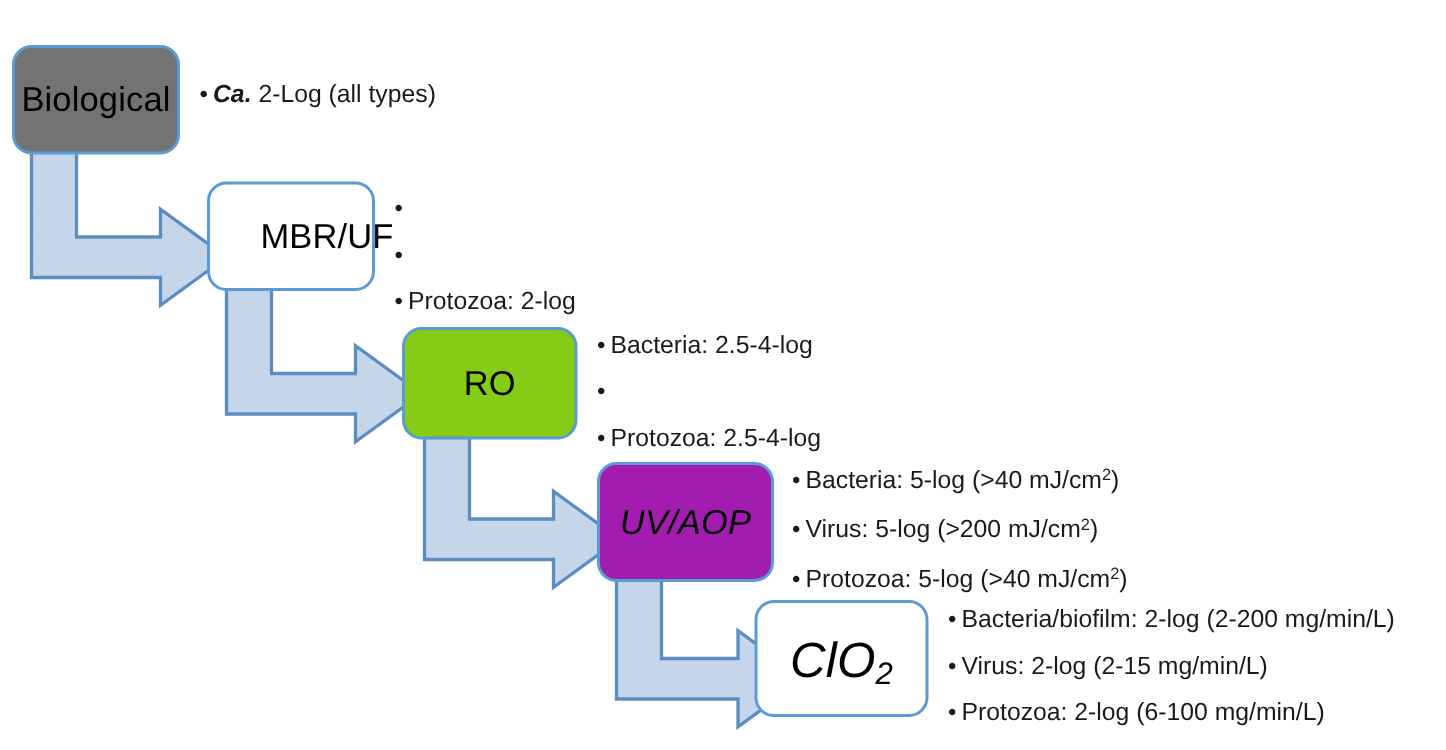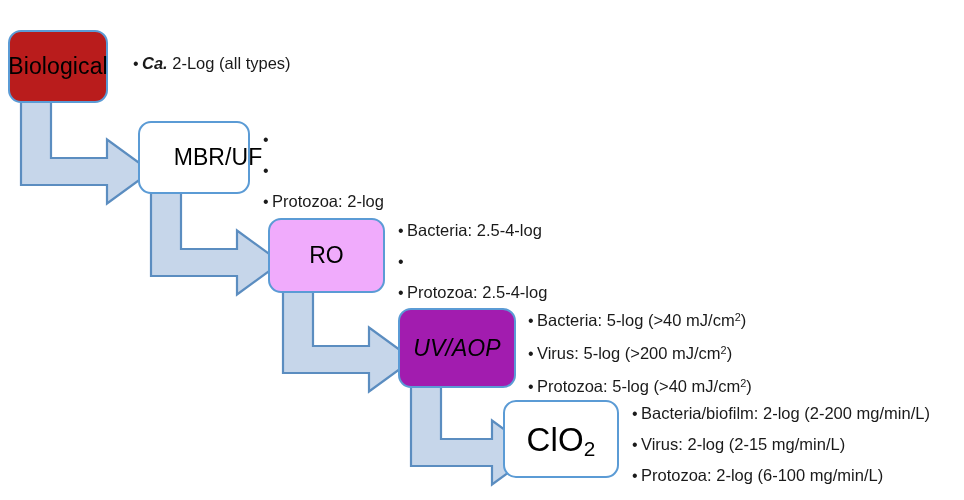--- a/index.html
+++ b/index.html
@@ -89,33 +89,33 @@
 </head>
 <body style="background: rgb(255, 255, 255);">
 
 <div id="diagram">
   <svg class="arrow-layer" viewBox="0 0 964 500" aria-hidden="true">
       <path d="M 21 100 L 51 100 L 51 158 L 107 158 L 107 139.5 L 151 171.5 L 107 203.5 L 107 185 L 21 185 Z" fill="#c6d6ea" stroke="#5b8dc0" stroke-width="2.2" stroke-linejoin="miter"></path>
       <path d="M 151 191 L 181 191 L 181 249 L 237 249 L 237 230.5 L 281 262.5 L 237 294.5 L 237 276 L 151 276 Z" fill="#c6d6ea" stroke="#5b8dc0" stroke-width="2.2" stroke-linejoin="miter"></path>
       <path d="M 283 289 L 313 289 L 313 346 L 369 346 L 369 327.5 L 413 359.5 L 369 391.5 L 369 373 L 283 373 Z" fill="#c6d6ea" stroke="#5b8dc0" stroke-width="2.2" stroke-linejoin="miter"></path>
       <path d="M 411 384 L 441 384 L 441 439 L 492 439 L 492 420.5 L 536 452.5 L 492 484.5 L 492 466 L 411 466 Z" fill="#c6d6ea" stroke="#5b8dc0" stroke-width="2.2" stroke-linejoin="miter"></path>
     </svg>
-<div class="stage-box" style="left: 8px; top: 30px; width: 100px; height: 73px; border-color: rgb(91, 155, 213); background: #b91c1c;">
+<div class="stage-box" style="left: 8px; top: 30px; width: 112px; height: 73px; border-color: rgb(91, 155, 213); background: #737373;">
       <span class="stage-label">Biological</span>
     </div>
     <div class="stage-box" style="left: 138px; top: 121px; width: 112px; height: 73px; border-color: rgb(91, 155, 213); background: rgb(255, 255, 255); padding-left: 48px;">
       <span class="stage-label">MBR/UF</span>
     </div>
-    <div class="stage-box" style="left: 268px; top: 218px; width: 117px; height: 75px; border-color: rgb(91, 155, 213); background: #f0abfc;">
+    <div class="stage-box" style="left: 268px; top: 218px; width: 117px; height: 75px; border-color: rgb(91, 155, 213); background: #84cc16;">
       <span class="stage-label">RO</span>
     </div>
     <div class="stage-box" style="left: 398px; top: 308px; width: 118px; height: 80px; border-color: rgb(91, 155, 213); background: #a21caf; font-style: italic;">
       <span class="stage-label">UV/AOP</span>
     </div>
-    <div class="stage-box" style="left: 503px; top: 400px; width: 116px; height: 78px; border-color: rgb(91, 155, 213); background: rgb(255, 255, 255);">
+    <div class="stage-box" style="left: 503px; top: 400px; width: 116px; height: 78px; border-color: rgb(91, 155, 213); background: rgb(255, 255, 255); font-style: italic;">
       <span class="stage-label big">ClO<sub>2</sub></span>
     </div>
     <div class="bullets" style="left: 133px; top: 48px; color: rgb(26, 26, 26);">
       <div class="bullet-row">
         <span class="bullet-dot">•</span>
         <span class="bullet-text"><span class="bi">Ca.</span><span class="b"> 2-Log</span><span> (all types)</span></span>
       </div>
     </div>
     <div class="bullets" style="left: 263px; top: 124px; color: rgb(26, 26, 26);">
       <div class="bullet-row">

